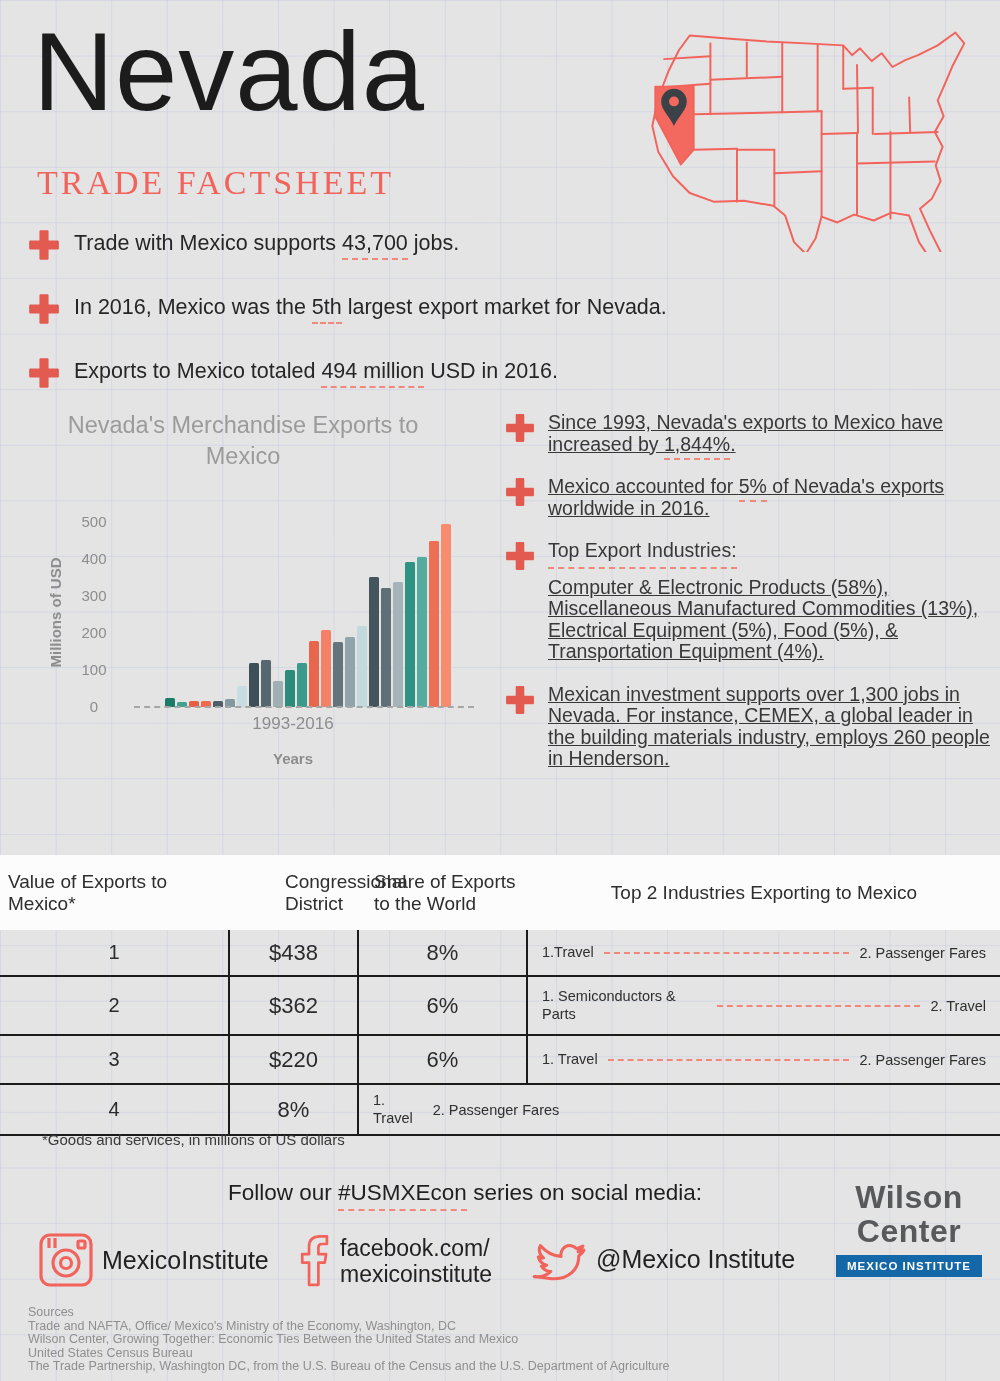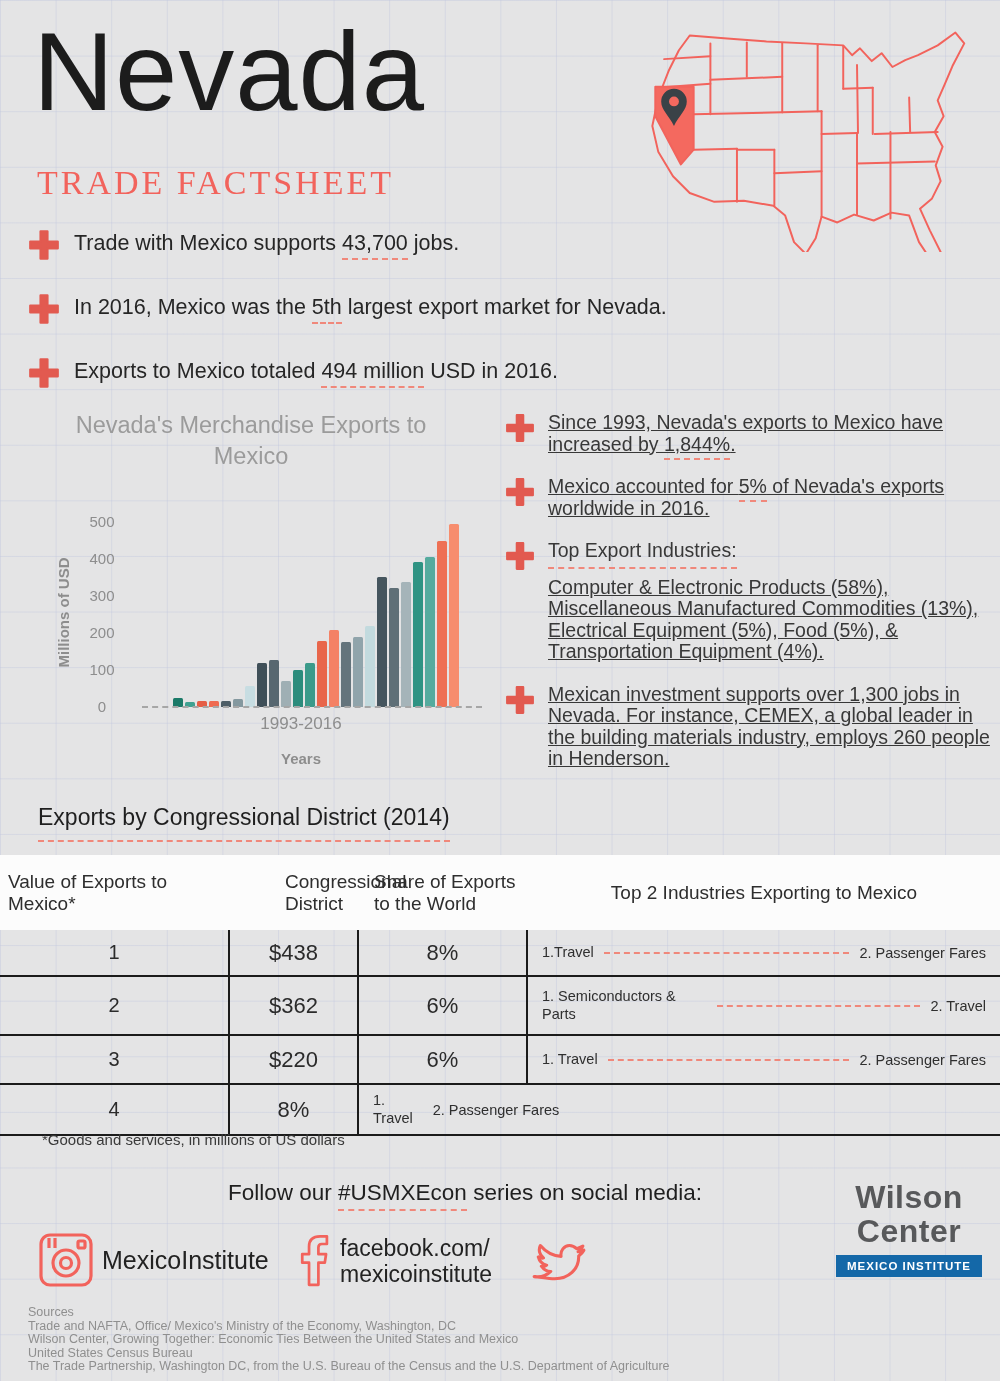--- a/index.html
+++ b/index.html
@@ -17,21 +17,21 @@
   .title{position:absolute;left:33px;top:10px;font-size:112px;line-height:1.1;font-weight:300;color:#1c1c1c;letter-spacing:1px;}
   .subtitle{position:absolute;left:37px;top:164px;font-family:"Liberation Serif", serif;font-size:34px;letter-spacing:3px;color:#f2635c;}
   .usmap{position:absolute;left:598px;top:6px;width:396px;height:246px;}
   
   .keyfacts{position:absolute;left:28px;top:228px;width:930px;}
   .kfact{display:flex;align-items:flex-start;gap:14px;margin-bottom:27px;}
   .plus{flex:0 0 auto;margin-top:1px;}
   .kf-text{margin:0;font-size:21.5px;line-height:31px;color:#262626;}
   .hl{border-bottom:2px dashed #f0887b;padding-bottom:3px;}
   
-  .chart{position:absolute;left:36px;top:408px;width:450px;height:370px;}
+  .chart{position:absolute;left:28px;top:408px;width:450px;height:370px;}
   .chart-title{position:absolute;left:5px;top:2px;width:420px;margin:0;font-size:23.5px;font-weight:normal;color:#9b9b9b;text-align:center;line-height:1.3;}
   .ylabel{position:absolute;left:-53px;top:196px;width:160px;text-align:center;transform:rotate(-90deg);font-size:15px;font-weight:bold;color:#8d8d8d;}
   .yticks{position:absolute;left:35px;top:114px;width:62px;height:185px;}
   .ytick{position:absolute;right:0;width:62px;text-align:center;font-size:15px;color:#8d8d8d;line-height:18px;}
   .bars{position:absolute;left:137px;top:114px;height:185px;display:flex;align-items:flex-end;gap:2.5px;}
   .bar{width:9.5px;border-radius:1.5px 1.5px 0 0;}
   .zeroline{position:absolute;left:106px;top:298px;width:340px;border-top:2px dashed #a6a6a6;}
   .xrange{position:absolute;left:95px;top:306px;width:340px;text-align:center;font-size:17px;color:#8d8d8d;}
   .xlabel{position:absolute;left:95px;top:342px;width:340px;text-align:center;font-size:15px;font-weight:bold;color:#8d8d8d;}
   
@@ -208,21 +208,20 @@
         <span>Computer &amp; Electronic Products (58%), Miscellaneous Manufactured Commodities (13%), Electrical Equipment (5%), Food (5%), &amp; Transportation Equipment (4%).</span></p>
     </div>
     <div class="sfact">
       <span class="plus"><svg width="30" height="30" viewBox="0 0 28 28">
             <path d="M11,2 h6 v9 h9 v6 h-9 v9 h-6 v-9 h-9 v-6 h9 z" fill="#e25a50" stroke="#e25a50" stroke-width="2" stroke-linejoin="round"></path>
           </svg></span>
       <p class="sf-text">Mexican investment supports over 1,300 jobs in Nevada. For instance, CEMEX, a global leader in the building materials industry, employs 260 people in Henderson.</p>
     </div>
   </div>
 
-  <h2 class="section-title"><span class="st-inner">Exports by Congressional District (2014)</span></h2>
   <div class="dtable">
     <div class="thead">
       <div class="th th2">Value of Exports to Mexico*</div>
       <div class="th th1">Congressional District</div>
       <div class="th th3">Share of Exports to the World</div>
       <div class="th th4">Top 2 Industries Exporting to Mexico</div>
     </div>
     <div>
         <div class="trow">
           <div class="tc c1">1</div>
@@ -285,20 +284,21 @@
     <svg width="34" height="62" viewBox="0 0 40 62" fill="none" stroke="#f2635c" stroke-width="3.2" stroke-linejoin="round">
       <path d="M13,59 L13,33 L5,33 L5,23 L13,23 L13,14 C13,6 18,2 26,2 L34,2 L34,11 L28,11 C25,11 24,12.5 24,15 L24,23 L33,23 L31.5,33 L24,33 L24,59 Z"></path>
     </svg>
     <span class="soc-text2"><span>facebook.com/</span><br><span>mexicoinstitute</span></span>
   </div>
 
   <div class="soc-item soc-twitter">
     <svg width="58" height="52" viewBox="0 0 56 50" fill="none" stroke="#f2635c" stroke-width="3" stroke-linejoin="round" stroke-linecap="round">
       <path d="M4,42 C10,43 16,41 20,37 C16,37 13,35 11,32 C13,32.5 15,32 16,31 C12,30 9,27 8,23 C10,24 12,24.5 13,24 C9,21 8,16 10,12 C15,18 22,22 30,22.5 C29,17 33,12 38,12 C41,12 43,13 45,15 C47,14.5 49,13.5 51,12.5 C50,15 48.5,16.5 46.5,18 C48.5,17.8 50.5,17 52,16.5 C51,18.5 49,20.5 47,22 C47.5,35 37,44 24,44 C16,44 9,42 4,42 Z"></path>
     </svg>
+    <span class="soc-text">@Mexico Institute</span>
   </div>
 
   <div class="wilson">
     <div class="wilson-line">Wilson</div>
     <div class="wilson-line">Center</div>
     <div class="wilson-banner">MEXICO INSTITUTE</div>
   </div>
 
   <div class="sources">
     <div>Sources</div>

